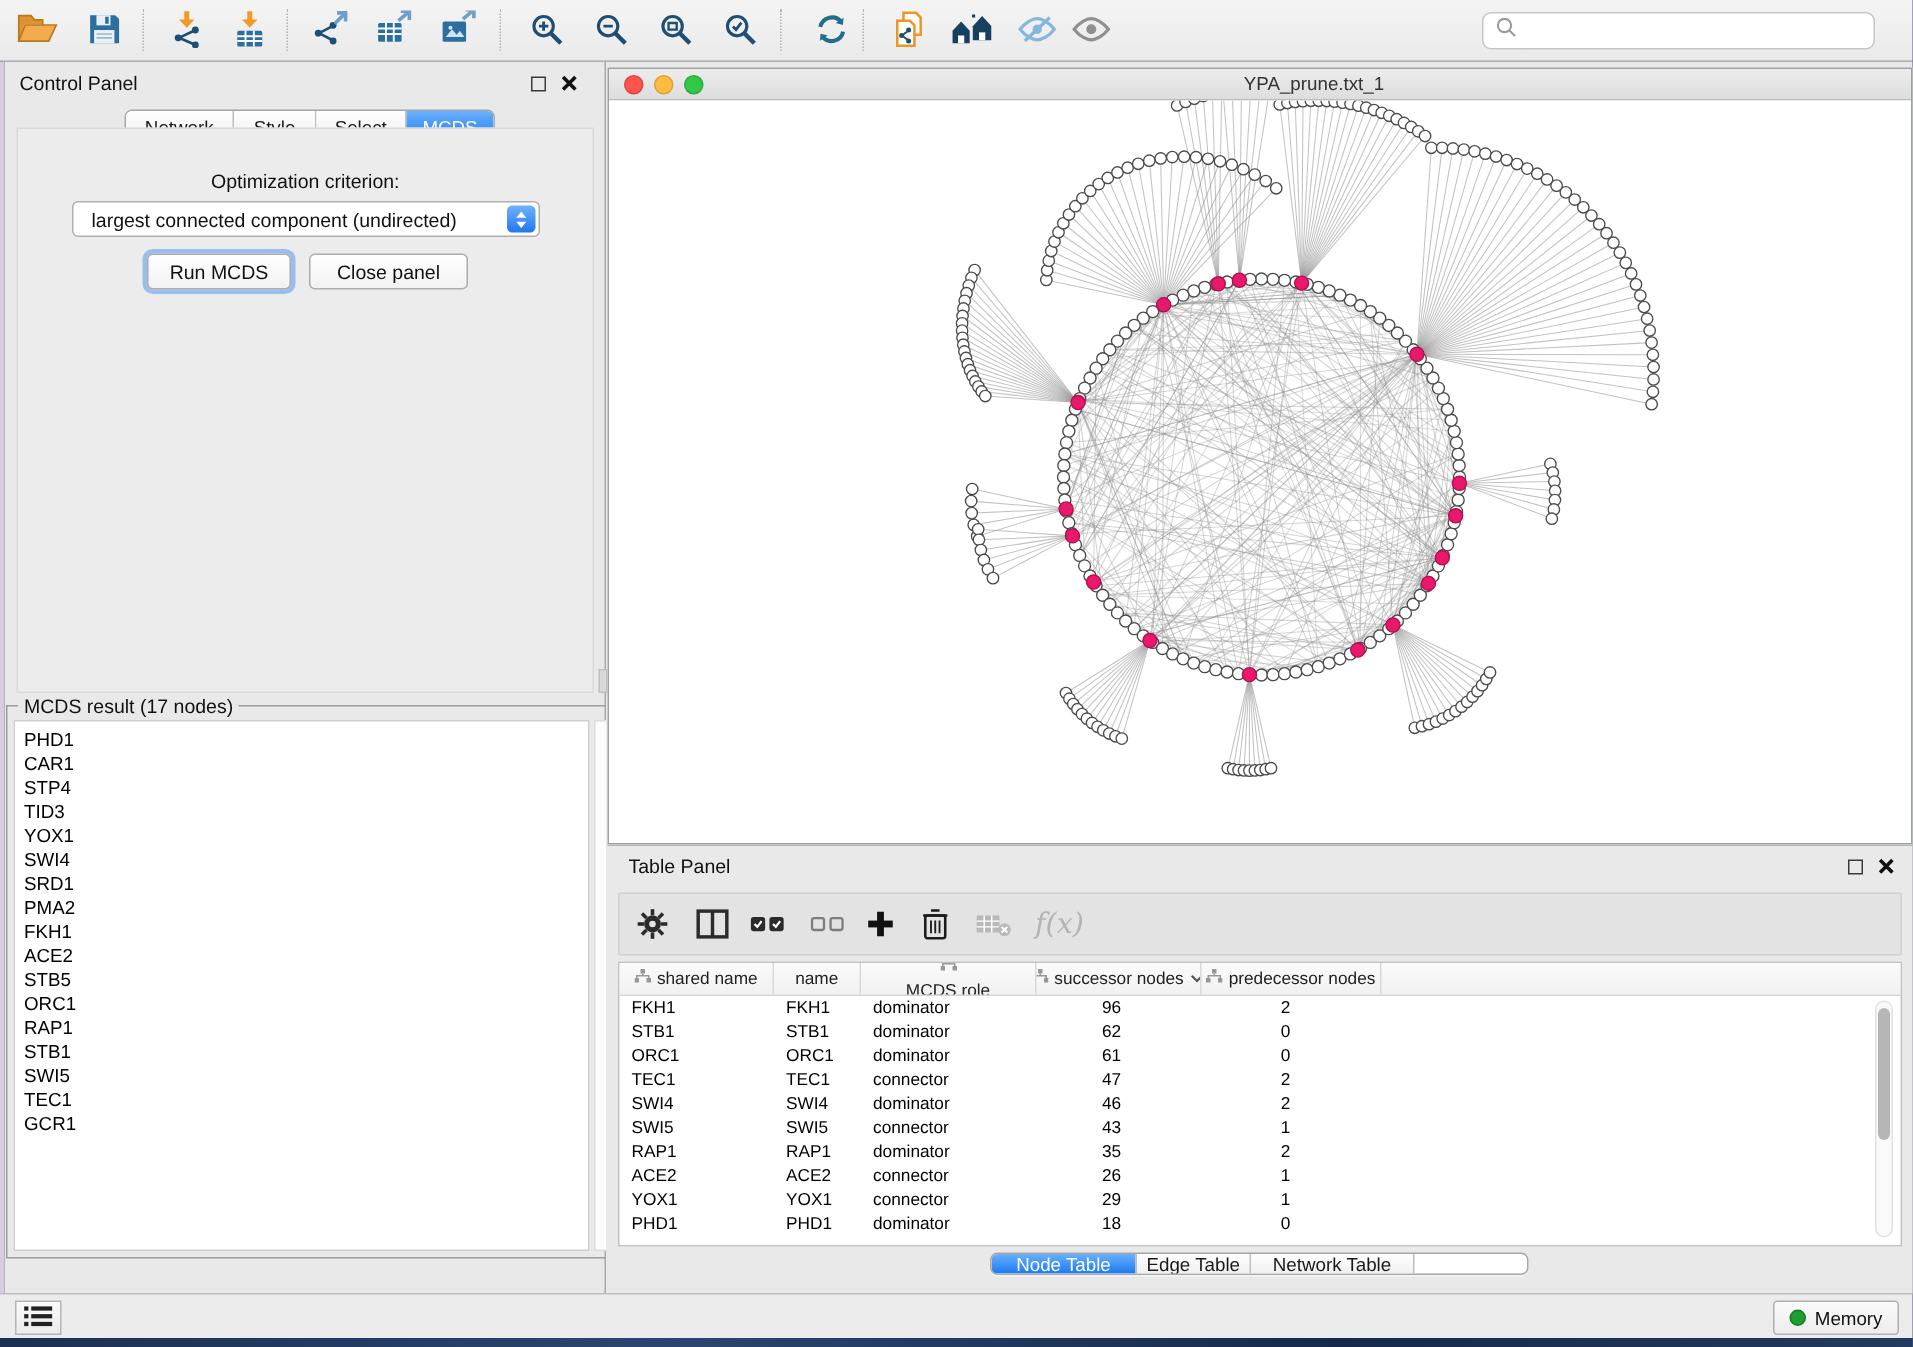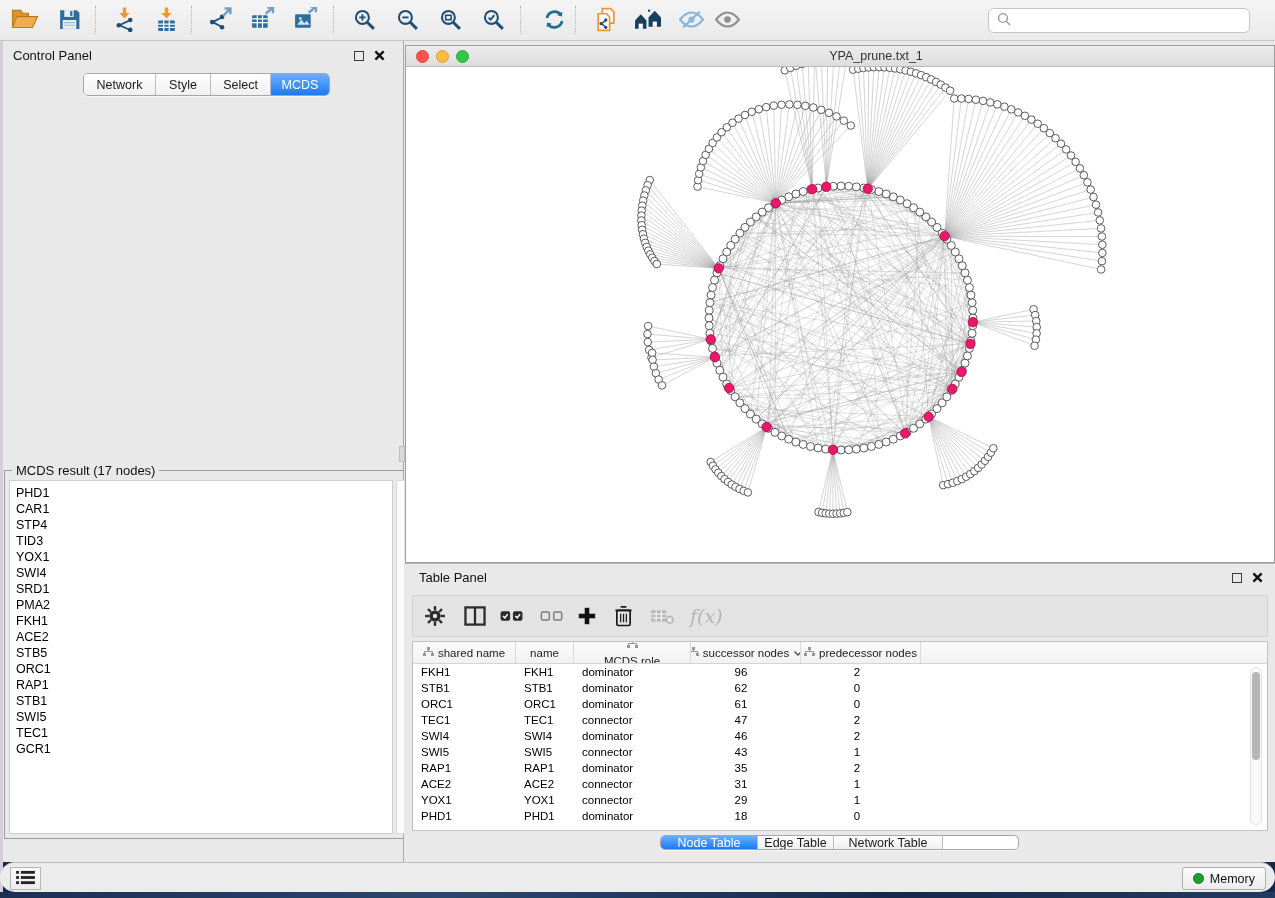--- a/index.html
+++ b/index.html
@@ -94,21 +94,21 @@
   .tr{display:flex;height:16px;align-items:center;}
   .td{font-size:11.5px;color:#000;white-space:nowrap;overflow:hidden;}
   .td.txt{padding-left:8px;}
   .td.num{text-align:center;}
   .tp-scroll{position:absolute;right:5px;top:25px;width:12px;bottom:5px;background:#fafafa;
     border:1px solid #e2e2e2;border-radius:6px;}
   .tp-thumb{position:absolute;left:1px;top:4px;width:8px;height:88px;background:#b6b6b6;border-radius:5px;}
 
   
   .status-bar{position:absolute;left:0;top:862px;width:1275px;height:30px;background:#ececec;
-    border-top:1px solid #bdbdbd;border-radius:15px;}
+    border-top:1px solid #bdbdbd;}
   .list-btn{position:absolute;left:10px;top:4px;width:31px;height:23px;
     background:linear-gradient(#fafafa,#ececec);border:1px solid #b5b5b5;display:flex;
     align-items:center;justify-content:center;}
   .memory-btn{position:absolute;right:9px;top:4px;height:23px;padding:0 10px;display:flex;
     align-items:center;gap:6px;background:linear-gradient(#fbfbfb,#ececec);border:1px solid #b0b0b0;
     border-radius:3px;font-size:12.5px;color:#111;}
   .mem-dot{width:11px;height:11px;border-radius:50%;background:#1d9e31;border:1px solid #157b24;}
   .desktop-strip{position:absolute;left:0;top:892px;width:1275px;height:6px;
     background:linear-gradient(90deg,#1b2f52,#2a4670 35%,#16294a 70%,#223a5f);}
 </style>
@@ -278,20 +278,36 @@
           </svg>
       </button>
     </div>
     <div class="seg" id="cp-tabs" style="left:80px;top:32px;">
         <button style="width: 72px;">Network</button>
         <button style="width: 55px;">Style</button>
         <button style="width: 60px;">Select</button>
         <button class="sel" style="width: 58px;">MCDS</button>
       </div>
 
+    <div class="cp-subpanel">
+      <div class="opt-label">Optimization criterion:</div>
+      <div class="dropdown">
+        <span class="dd-text">largest connected component (undirected)</span>
+        <span class="dd-step">
+          <svg width="9" height="5" viewBox="0 0 10 6">
+              <path d="M5 0l4 5H1z" fill="#fff"></path>
+            </svg>
+          <svg width="9" height="5" viewBox="0 0 10 6">
+              <path d="M5 6L1 1h8z" fill="#fff"></path>
+            </svg>
+        </span>
+      </div>
+      <button class="btn focusring" style="left:86px;top:83px;width:96px;">Run MCDS</button>
+      <button class="btn" style="left:194px;top:83px;width:106px;">Close panel</button>
+    </div>
 
     <div class="groupbox">
       <span class="groupbox-title">MCDS result (17 nodes)</span>
       <div class="result-list" id="result-list">
           <div>PHD1</div>
           <div>CAR1</div>
           <div>STP4</div>
           <div>TID3</div>
           <div>YOX1</div>
           <div>SWI4</div>
@@ -1279,21 +1295,21 @@
             <div class="td txt" style="width: 103px;">RAP1</div>
             <div class="td txt" style="width: 58px;">RAP1</div>
             <div class="td txt" style="width: 117px;">dominator</div>
             <div class="td num" style="width: 110px; padding-right: 10px;">35</div>
             <div class="td num" style="width: 120px; padding-right: 8px;">2</div>
           </div>
           <div class="tr">
             <div class="td txt" style="width: 103px;">ACE2</div>
             <div class="td txt" style="width: 58px;">ACE2</div>
             <div class="td txt" style="width: 117px;">connector</div>
-            <div class="td num" style="width: 110px; padding-right: 10px;">31</div>
+            <div class="td num" style="width: 110px; padding-right: 10px;">26</div>
             <div class="td num" style="width: 120px; padding-right: 8px;">1</div>
           </div>
           <div class="tr">
             <div class="td txt" style="width: 103px;">YOX1</div>
             <div class="td txt" style="width: 58px;">YOX1</div>
             <div class="td txt" style="width: 117px;">connector</div>
             <div class="td num" style="width: 110px; padding-right: 10px;">29</div>
             <div class="td num" style="width: 120px; padding-right: 8px;">1</div>
           </div>
           <div class="tr">

